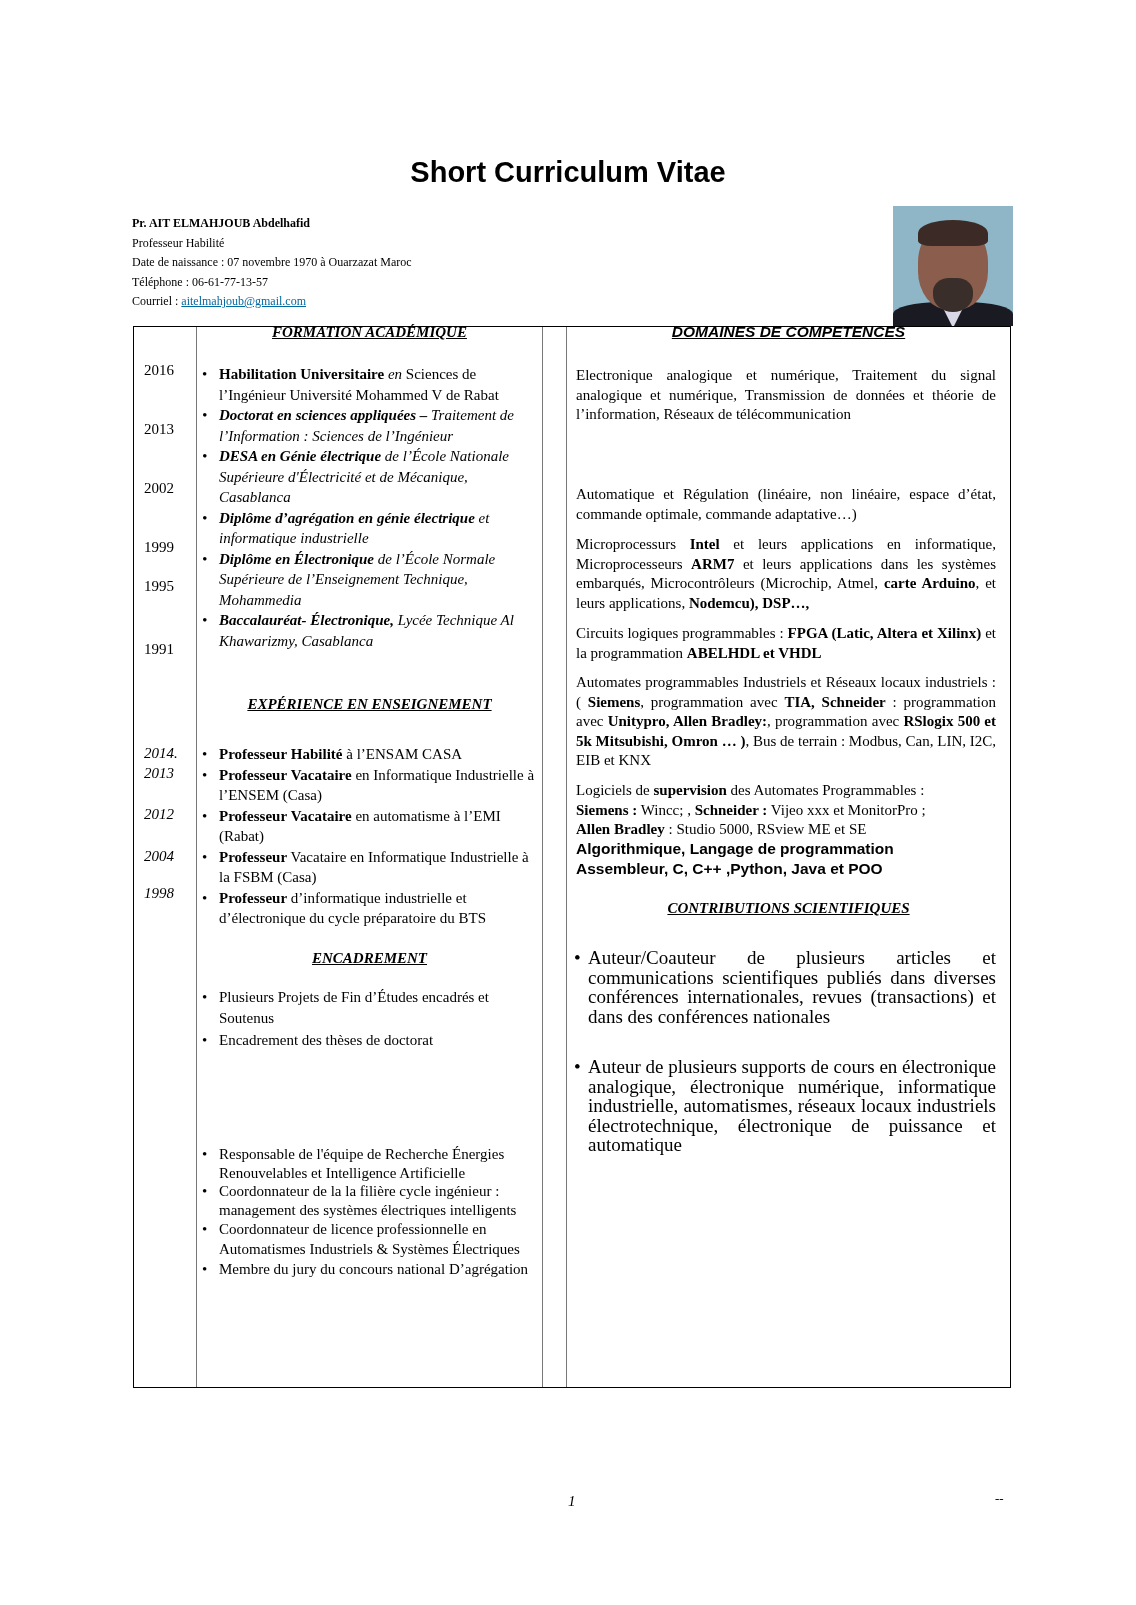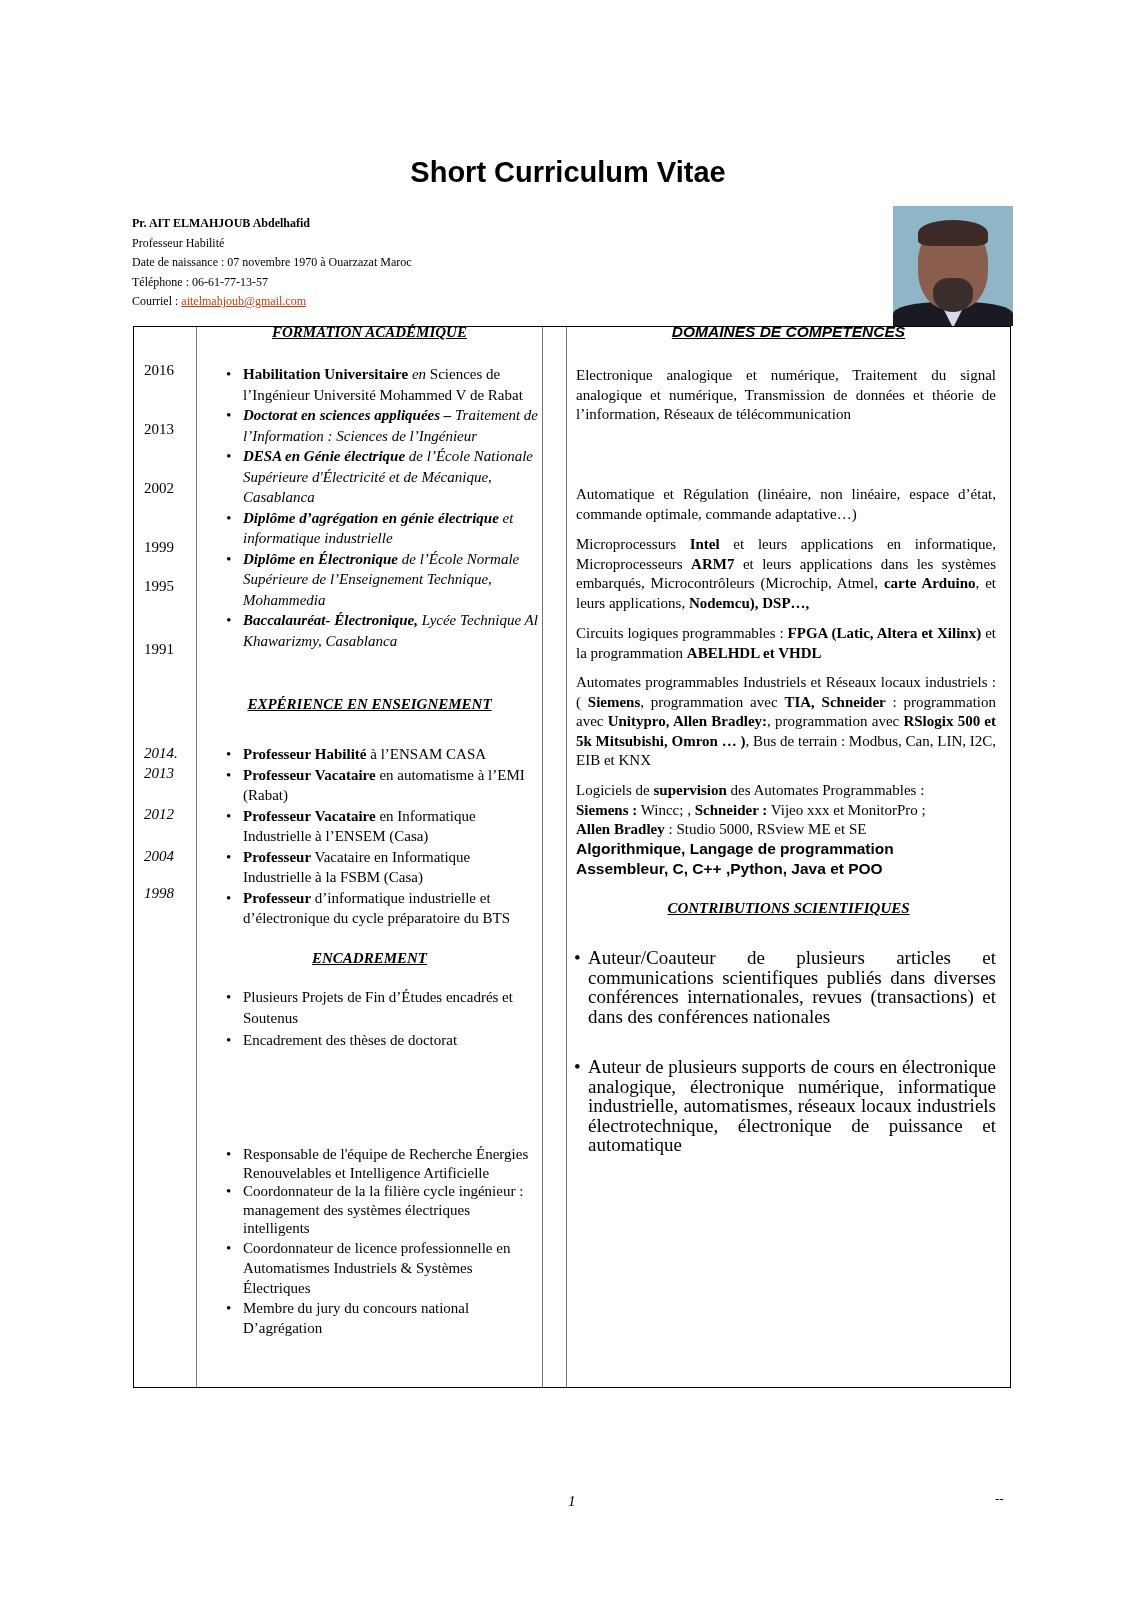--- a/index.html
+++ b/index.html
@@ -1,41 +1,41 @@
 <!DOCTYPE html>
 <html><head>
 <meta charset="utf-8">
 <style>
   html, body { margin: 0; padding: 0; background: #ffffff; }
   body { width: 1136px; height: 1605px; position: relative; overflow: hidden; color: #000; font-family: "Liberation Serif", serif; }
   .page-title { position: absolute; top: 128px; left: 0; width: 1136px; text-align: center; font-family: "Liberation Sans", sans-serif; font-weight: bold; font-size: 29px; margin-top: 28px; }
   .identity { position: absolute; top: 214px; left: 132px; font-size: 12px; line-height: 19.5px; }
   .identity .name { font-weight: bold; }
-  .identity a { color: #c2410c; text-decoration: underline; }
+  .identity a { color: #0369a1; text-decoration: underline; }
   .photo { position: absolute; top: 206px; left: 893px; width: 120px; height: 120px; background: #8fb6c6; overflow: hidden; }
   .photo .head { position: absolute; left: 25px; top: 16px; width: 70px; height: 88px; background: #8a5d4c; border-radius: 46% 46% 44% 44%; }
   .photo .hair { position: absolute; left: 25px; top: 14px; width: 70px; height: 26px; background: #3b2a25; border-radius: 50% 50% 20% 20%; }
   .photo .beard { position: absolute; left: 40px; top: 72px; width: 40px; height: 34px; background: #3a2e2a; border-radius: 40% 40% 50% 50%; }
   .photo .suit { position: absolute; left: 0; top: 96px; width: 120px; height: 30px; background: #1a1a22; border-radius: 40% 40% 0 0; }
   .photo .shirt { position: absolute; left: 48px; top: 98px; width: 24px; height: 24px; background: #d8d8e6; clip-path: polygon(0 0, 100% 0, 50% 100%); }
 
   .cv-table { position: absolute; top: 326px; left: 133px; width: 878px; height: 1062px; border: 1px solid #000; box-sizing: border-box; }
   .col { position: absolute; top: 0; bottom: 0; }
   .col-years { left: 0; width: 62px; border-right: 1px solid #777; }
   .col-left { left: 63px; width: 345px; border-right: 1px solid #777; }
   .col-gap { left: 409px; width: 23px; border-right: 1px solid #777; }
   .col-right { left: 433px; width: 443px; }
 
   .year { position: absolute; left: 10px; font-size: 15px; }
   .year.it { font-style: italic; }
 
   .sec-title { position: absolute; left: 0; right: 0; text-align: center; font-style: italic; font-weight: bold; text-decoration: underline; font-size: 15px; line-height: 18px; }
   .sec-title.sans { font-family: "Liberation Sans", sans-serif; font-style: italic; font-size: 15.5px; }
   .blist { position: absolute; left: 22px; width: 320px; margin: 0; padding: 0; list-style: none; font-size: 15px; line-height: 20.5px; }
-  .blist li { position: relative; padding-left: 0; margin-left: 24px; }
+  .blist li { position: relative; padding-left: 0; }
   .blist li::before { content: "•"; position: absolute; left: -17px; top: 0; }
   .blist.tight { line-height: 18.5px; }
   .it { font-style: italic; }
   .b { font-weight: bold; }
 
   .para { position: absolute; left: 9px; width: 420px; font-size: 15px; line-height: 19.5px; text-align: justify; }
   .para.sans { font-family: "Liberation Sans", sans-serif; font-weight: bold; font-size: 15.5px; line-height: 20px; text-align: left; }
   .rlist { position: absolute; left: 21px; width: 408px; margin: 0; padding: 0; list-style: none; font-size: 19px; line-height: 19.5px; text-align: justify; }
   .rlist li { position: relative; }
   .rlist li::before { content: "•"; position: absolute; left: -14px; top: 0; }
@@ -87,22 +87,22 @@
       <li class="it"><span class="b">Doctorat en sciences appliquées –</span><span> Traitement de l’Information : Sciences de l’Ingénieur</span></li>
       <li class="it"><span class="b">DESA en Génie électrique</span><span> de l’École Nationale Supérieure d'Électricité et de Mécanique, Casablanca</span></li>
       <li class="it"><span class="b">Diplôme d’agrégation en génie électrique</span><span> et informatique industrielle</span></li>
       <li class="it"><span class="b">Diplôme en Électronique</span><span> de l’École Normale Supérieure de l’Enseignement Technique, Mohammedia</span></li>
       <li class="it"><span class="b">Baccalauréat- Électronique,</span><span>  Lycée Technique Al Khawarizmy, Casablanca</span></li>
     </ul>
 
     <div class="sec-title" style="top:368px">EXPÉRIENCE EN ENSEIGNEMENT</div>
     <ul class="blist" style="top:417px">
       <li><span class="b">Professeur</span><span> </span><span class="b">Habilité</span><span> à l’ENSAM CASA</span></li>
+      <li><span class="b">Professeur</span><span> </span><span class="b">Vacataire</span><span> en Informatique Industrielle à l’ENSEM (Casa)</span></li>
       <li><span class="b">Professeur</span><span> </span><span class="b">Vacataire</span><span> en automatisme à l’EMI (Rabat)</span></li>
-      <li><span class="b">Professeur</span><span> </span><span class="b">Vacataire</span><span> en Informatique Industrielle à l’ENSEM (Casa)</span></li>
       <li><span class="b">Professeur</span><span> </span><span class="b"></span><span>Vacataire en Informatique Industrielle à la FSBM (Casa)</span></li>
       <li><span class="b"> Professeur</span><span></span><span class="b"></span><span> d’informatique industrielle et d’électronique du cycle préparatoire du BTS</span></li>
     </ul>
 
     <div class="sec-title" style="top:622px">ENCADREMENT</div>
     <ul class="blist" style="top:660px">
       <li>Plusieurs Projets de Fin d’Études encadrés et Soutenus</li>
       <li style="margin-top:2px">Encadrement des thèses de doctorat</li>
     </ul>
 

